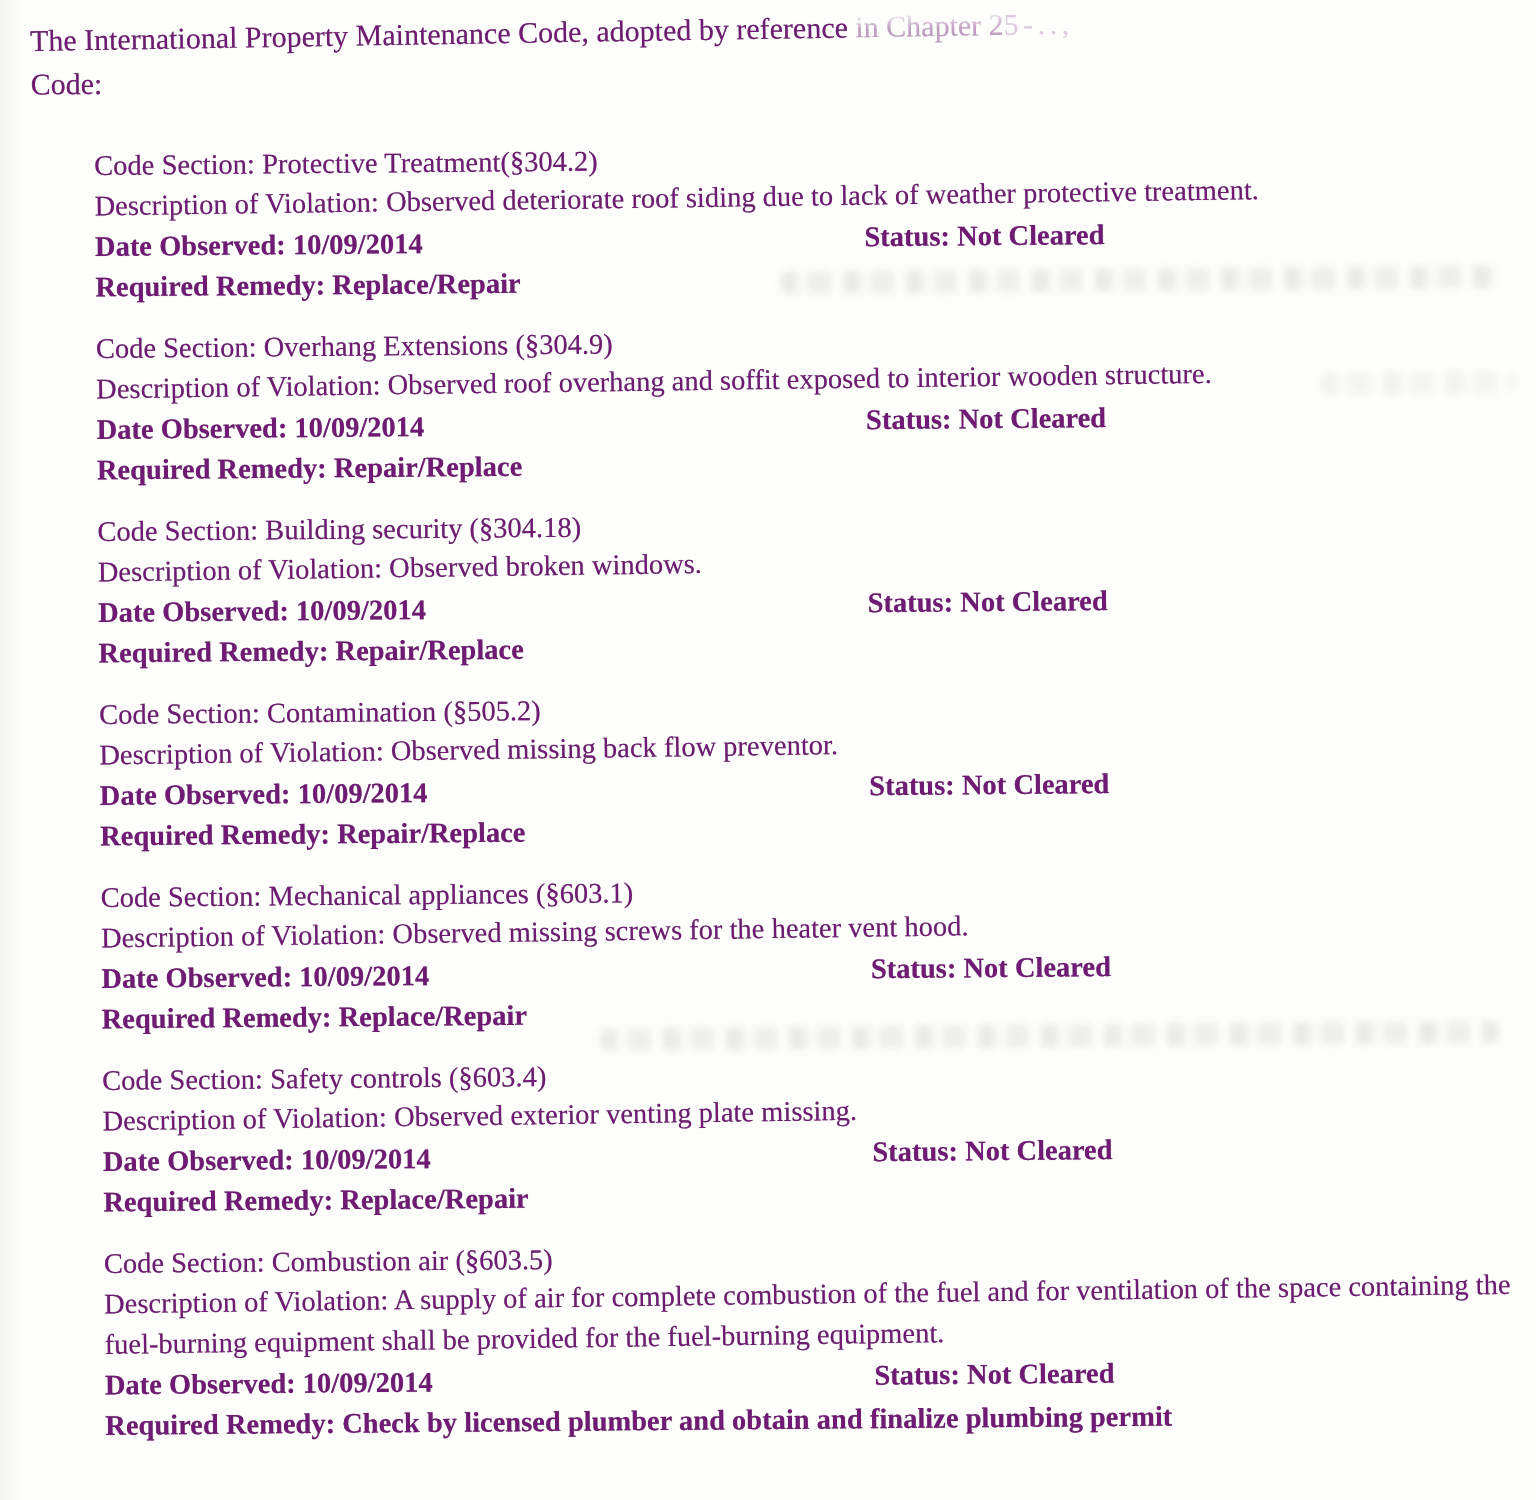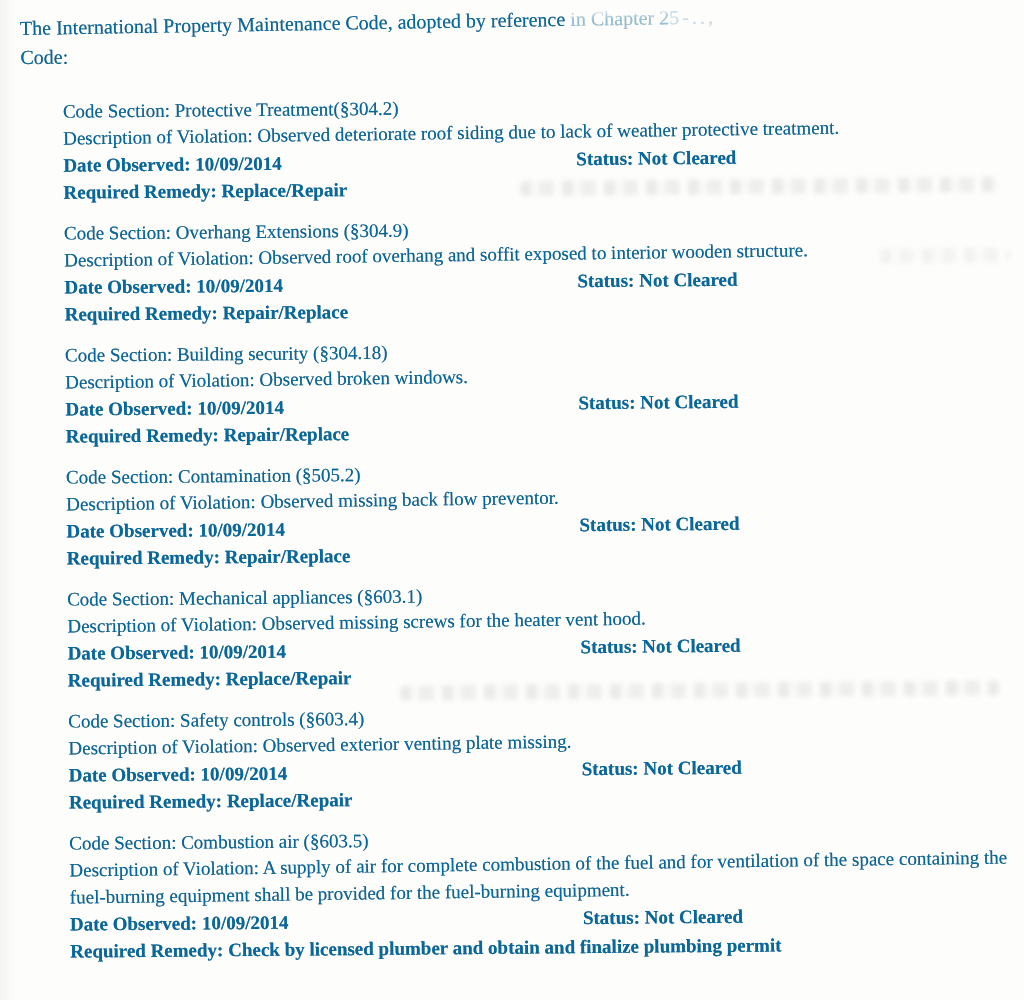--- a/index.html
+++ b/index.html
@@ -7,21 +7,21 @@
     padding: 0;
     background: #ffffff;
   }
   .page {
     position: relative;
     width: 1024px;
     height: 1000px;
     background: #fdfdfc;
     overflow: hidden;
     font-family: "Liberation Serif", "DejaVu Serif", serif;
-    color: #0369a1;
+    color: #701a75;
   }
   
   .edge-shade {
     position: absolute; left: 0; top: 0; bottom: 0; width: 16px;
     background: linear-gradient(90deg, rgba(0,0,0,0.035), rgba(0,0,0,0));
     pointer-events: none;
   }
   .smudge {
     position: absolute;
     height: 15px;

